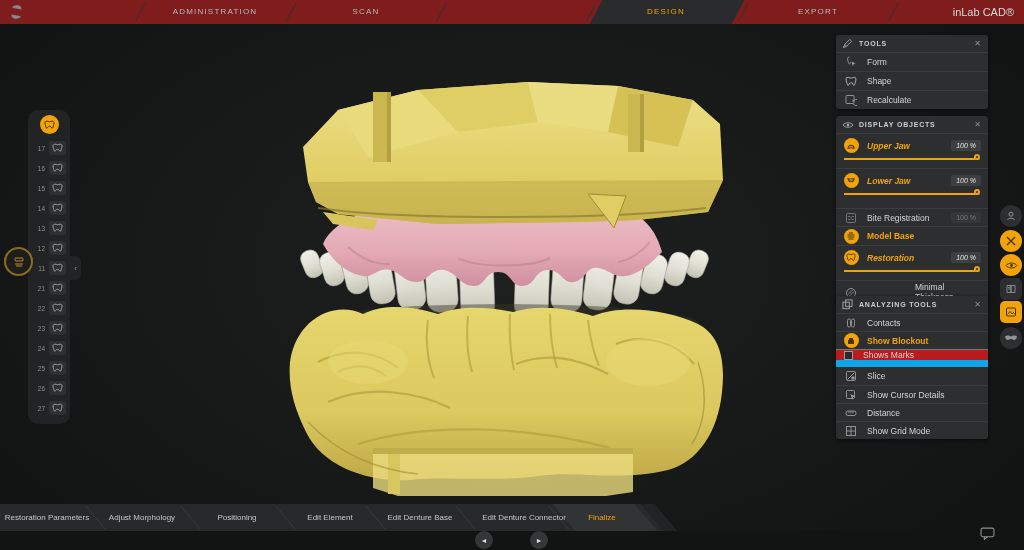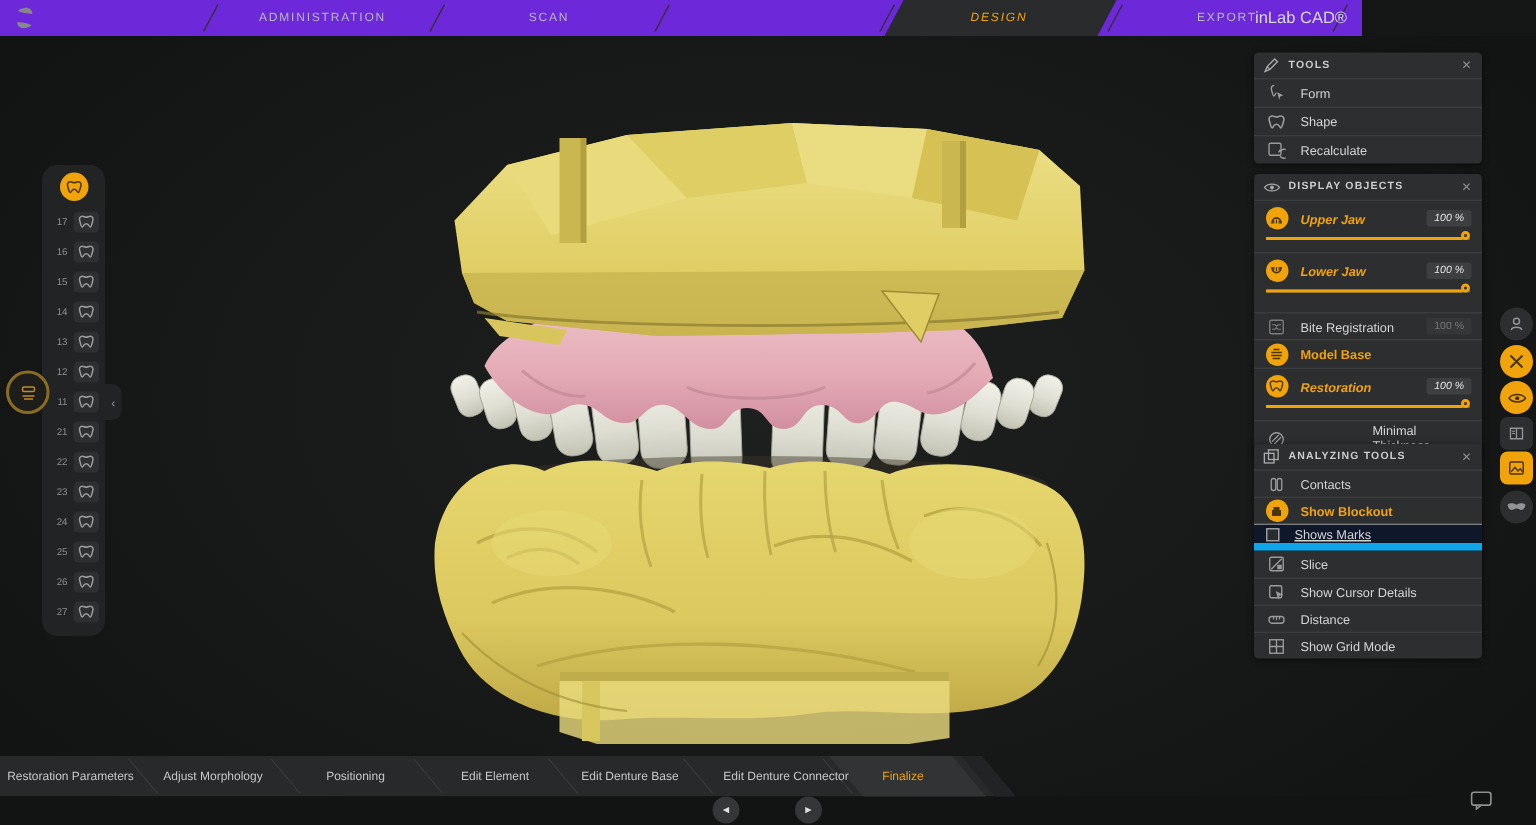--- a/index.html
+++ b/index.html
@@ -2,25 +2,25 @@
 <html><head>
 <meta charset="utf-8">
 <style>
   :root{ --accent:#F0A30A; --panel:#2d2e2f; --row-line:#3b3c3d; --txt:#d3d4d5; --dim:#9b9c9d; }
   *{box-sizing:border-box; margin:0; padding:0;}
   html,body{width:1024px;height:550px;}
   body{ position:relative; overflow:hidden; background:#151616;
         font-family:"Liberation Sans", sans-serif; -webkit-font-smoothing:antialiased;}
 
   
-  .topbar{position:absolute;top:0;left:0;width:908px;height:24px;background:#6d28d9;z-index:30;}
+  .topbar{position:absolute;top:0;left:0;width:1024px;height:24px;background:#7f1d1d;z-index:30;}
   .nav-active-bg{position:absolute;left:596px;top:0;width:142px;height:24px;background:#2a2b2c;transform:skewX(-28deg);}
   .nav-tab{position:absolute;top:0;height:24px;line-height:24px;width:150px;text-align:center;
     font-size:8px;letter-spacing:1.2px;color:#b7b9ba;cursor:default;z-index:2;}
-  .nav-tab.active{color:var(--accent);font-style:italic;}
+  .nav-tab.active{color:var(--accent);}
   .nav-sep{position:absolute;top:3px;height:18px;width:1px;background:#303132;transform:skewX(-28deg);z-index:1;}
   .brand{position:absolute;right:10px;top:0;height:24px;line-height:24px;font-size:11px;color:#d8d9da;z-index:2;}
   .logo{position:absolute;left:8px;top:3px;z-index:2;}
 
   
   .canvas{position:absolute;top:24px;left:0;width:1024px;height:526px;
     background:radial-gradient(ellipse 620px 380px at 50% 46%, #1e1f1f 0%, #181919 55%, #121313 100%);}
   .model{position:absolute;left:278px;top:38px;width:455px;height:450px;}
 
   
@@ -55,21 +55,21 @@
     padding:2px 5px;min-width:26px;text-align:center;}
   .value-box.disabled{color:#77787a;background:#353638;}
   .row-tall{display:block;padding:3px 7px 2px;border-top:1px solid var(--row-line);}
   .row-tall .line{display:flex;align-items:center;height:17px;font-size:8.5px;font-style:italic;}
   .row-tall .line .ricon{width:16px;display:flex;justify-content:center;margin-right:8px;flex:none;}
   .slider{position:relative;height:9px;margin:1px 1px 2px;}
   .slider .track{position:absolute;left:0;right:0;top:3px;height:2px;background:#6e6f70;border-radius:1px;}
   .slider .fill{position:absolute;left:0;top:3px;height:2px;width:calc(100% - 5px);background:var(--accent);}
   .slider .knob{position:absolute;right:0;top:-1px;width:6px;height:6px;border-radius:50%;
     border:2px solid var(--accent);background:#2d2e2f;}
-  .checkbox-row{background:#0f172a;border-top:1px solid #77787a;border-bottom:5px solid #0ea5e9;text-decoration:underline;}
+  .checkbox-row{background:#b91c1c;border-top:1px solid #77787a;border-bottom:7px solid #0ea5e9;}
   .checkbox{width:9px;height:9px;border:1px solid #9a9b9c;background:#2a2b2c;margin:0 10px 0 1px;flex:none;}
   .two-line{line-height:1.15;width:70px;padding-left:48px;}
 
   
   .rail-btn{position:absolute;left:1000px;width:22px;height:22px;border-radius:50%;
     display:flex;align-items:center;justify-content:center;z-index:10;}
   .rail-dark{background:#2d2e2f;color:#939495;}
   .rail-accent{background:var(--accent);color:#4a3400;}
   .rail-square{border-radius:5px;}
 

